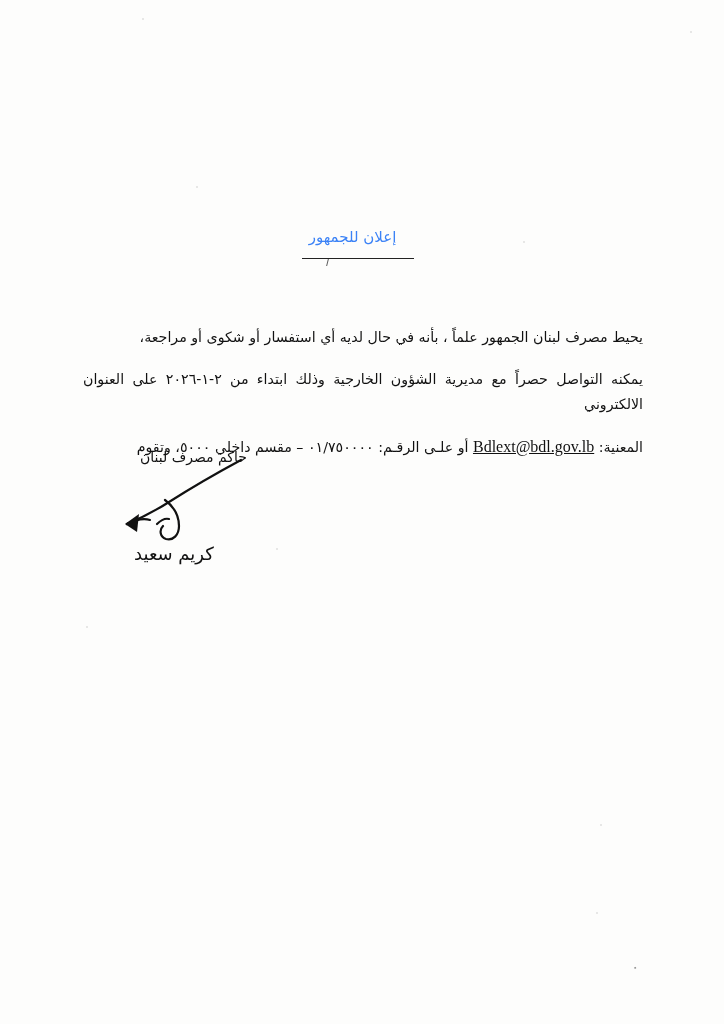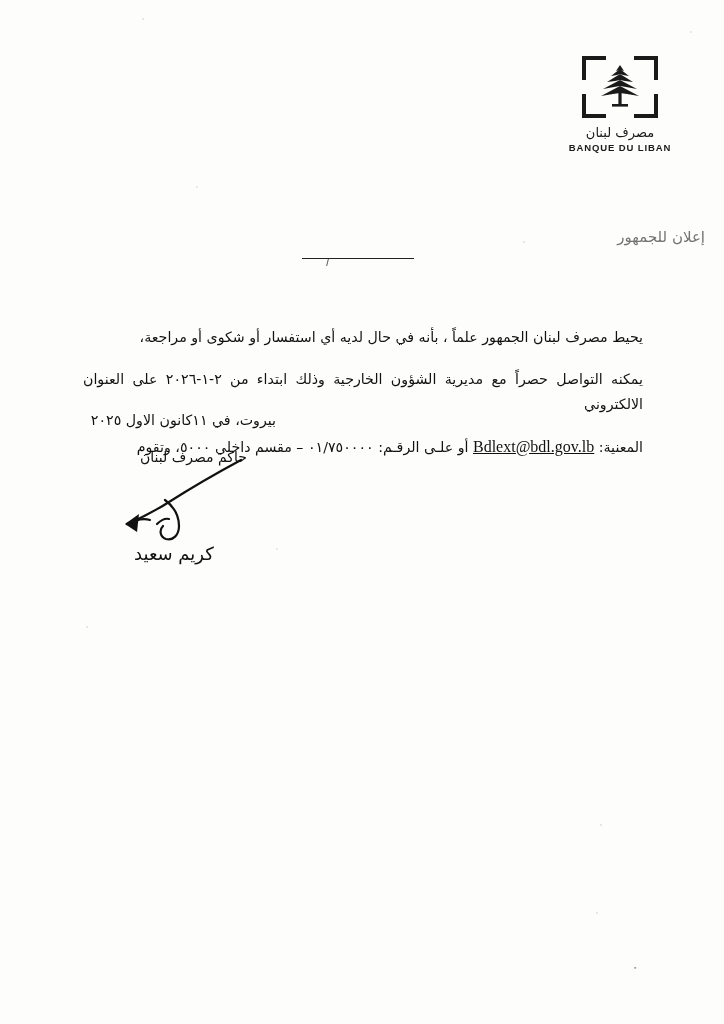--- a/index.html
+++ b/index.html
@@ -73,23 +73,24 @@
     margin-top: 2px;
     color: #1a1a1a;
   }
 
   
   .doc-title {
     position: absolute;
     top: 228px;
     left: 0;
     width: 705px;
+    text-align: center;
     font-family: "DejaVu Sans", sans-serif;
     font-size: 15px;
-    color: #737373;
+    color: #3b82f6;
   }
   .title-rule {
     position: absolute;
     top: 258px;
     left: 302px;
     width: 112px;
     height: 0;
     border-top: 1.4px solid #222;
   }
   .title-rule-tick {
@@ -177,57 +178,35 @@
 
   <div class="speck" style="top:18px;left:142px;width:2px;height:2px;"></div>
   <div class="speck" style="top:31px;left:690px;width:2px;height:2px;"></div>
   <div class="speck" style="top:186px;left:196px;width:2px;height:2px;"></div>
   <div class="speck" style="top:241px;left:523px;width:2px;height:2px;"></div>
   <div class="speck" style="top:548px;left:276px;width:2px;height:2px;"></div>
   <div class="speck" style="top:626px;left:86px;width:2px;height:2px;"></div>
   <div class="speck" style="top:824px;left:600px;width:2px;height:2px;"></div>
   <div class="speck" style="top:912px;left:596px;width:2px;height:2px;"></div>
 
-  <div class="logo-block">
-    <div class="logo-mark">
-      <span class="corner tl"></span>
-      <span class="corner tr"></span>
-      <span class="corner bl"></span>
-      <span class="corner br"></span>
-      <svg width="48" height="48" viewBox="0 0 48 48" aria-hidden="true">
-        <g fill="#1a1a1a">
-          <path d="M24 2 L28 8 L24 7 L20 8 Z"></path>
-          <path d="M24 6 L33 13 L27 12 L24 11 L21 12 L15 13 Z"></path>
-          <path d="M24 11 L37 19 L29 18 L24 17 L19 18 L11 19 Z"></path>
-          <path d="M24 17 L41 26 L30 24 L24 23 L18 24 L7 26 Z"></path>
-          <path d="M24 23 L43 33 L31 31 L24 30 L17 31 L5 33 Z"></path>
-          <rect x="22.4" y="30" width="3.2" height="12"></rect>
-          <rect x="16" y="41" width="16" height="2.6"></rect>
-        </g>
-      </svg>
-    </div>
-    <div class="logo-ar">مصرف لبنان</div>
-    <div class="logo-en">BANQUE DU LIBAN</div>
-  </div>
 
   <div class="doc-title">إعلان للجمهور</div>
   <div class="title-rule"></div>
   <div class="title-rule-tick"></div>
 
   <div class="body-block">
     <p>يحيط مصرف لبنان الجمهور علماً ، بأنه في حال لديه أي استفسار أو شكوى أو مراجعة،</p>
     <p>يمكنه التواصل حصراً مع مديرية الشؤون الخارجية وذلك ابتداء من ٢-١-٢٠٢٦ على العنوان الالكتروني</p>
     <p>
       <span>المعنية:</span>
       <span class="email">Bdlext@bdl.gov.lb</span>
       <span>أو علـى الرقـم: ٠١/٧٥٠٠٠٠ – مقسم داخلي ٥٠٠٠، وتقوم</span>
     </p>
   </div>
 
-  <div class="date-line">بيروت، في ١١كانون الاول ٢٠٢٥</div>
 
   <div class="sig-title">حاكم مصرف لبنان</div>
 
   <svg class="sig-scribble" viewBox="0 0 160 120" aria-hidden="true">
     <g fill="none" stroke="#111" stroke-width="2.2" stroke-linecap="round" stroke-linejoin="round">
       <path d="M146 20 C120 34, 96 48, 74 62 C60 71, 46 78, 32 84"></path>
       <path d="M32 84 C40 80, 48 78, 55 80"></path>
       <path d="M30 84 L44 74 L42 92 Z" fill="#111" stroke="none"></path>
       <path d="M70 60 C78 66, 84 74, 84 86 C84 95, 78 101, 71 99 C65 97, 64 90, 68 86"></path>
       <path d="M62 84 C66 80, 70 78, 74 79"></path>

